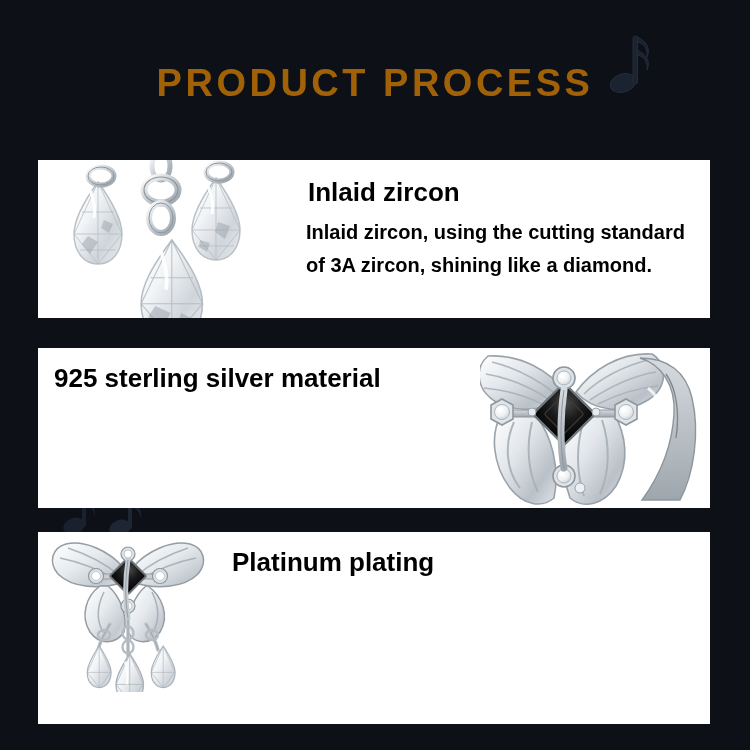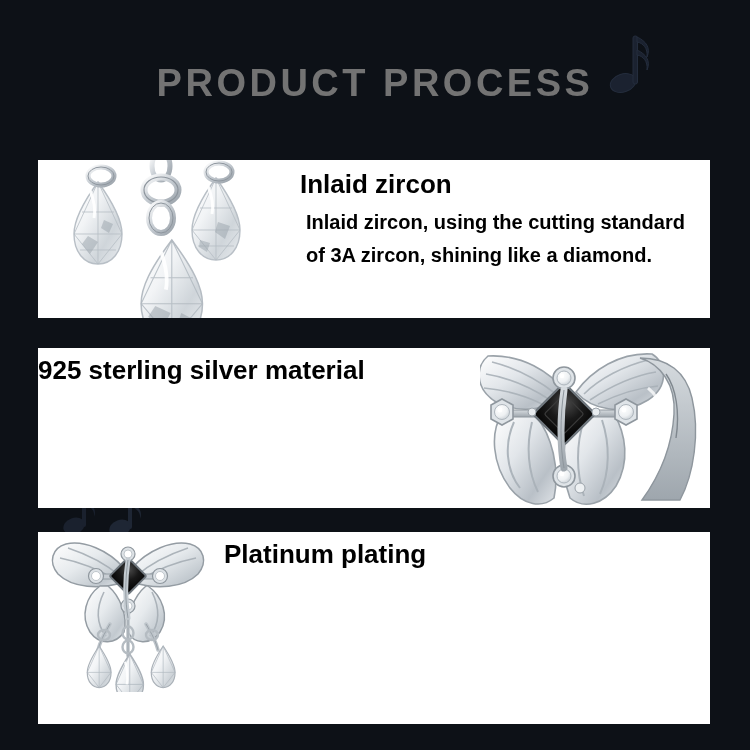--- a/index.html
+++ b/index.html
@@ -17,21 +17,21 @@
     font-family: "Liberation Sans", sans-serif;
   }
 
   
   #page-title {
     position: absolute;
     top: 60px;
     left: 0;
     width: 750px;
     text-align: center;
-    color: #737373;
+    color: #a16207;
     font-size: 38px;
     font-weight: bold;
     letter-spacing: 3.5px;
     line-height: 46px;
     white-space: nowrap;
   }
 
   
   .music-note {
     position: absolute;
@@ -66,37 +66,37 @@
     overflow: hidden;
     padding-top: 6px;
   }
 
   .panel-heading {
     color: #000000;
     font-size: 26px;
     font-weight: bold;
     line-height: 32px;
     white-space: nowrap;
-    margin: 0;
+    margin: 8px;
   }
   .panel-desc {
     color: #000000;
     font-size: 20px;
     font-weight: bold;
     line-height: 33px;
     margin: 6px;
   }
 
   
   #panel-1 .panel-media { width: 258px; }
   #panel-1 .panel-body  { padding-left: 4px; padding-top: 8px; }
   #panel-1 .panel-desc  { padding-right: 6px; }
 
   
-  #panel-2 .panel-body  { padding-top: 6px; }
+  #panel-2 .panel-body  { padding-left: 8px; padding-top: 6px; }
   #panel-2 .panel-media { width: 230px; }
 
   
   #panel-3 .panel-media { width: 180px; }
   #panel-3 .panel-body  { padding-left: 6px; padding-top: 6px; }
 
   .jewel-svg { position: absolute; top: 0; left: 0; }
 </style>
 </head>
 <body>

